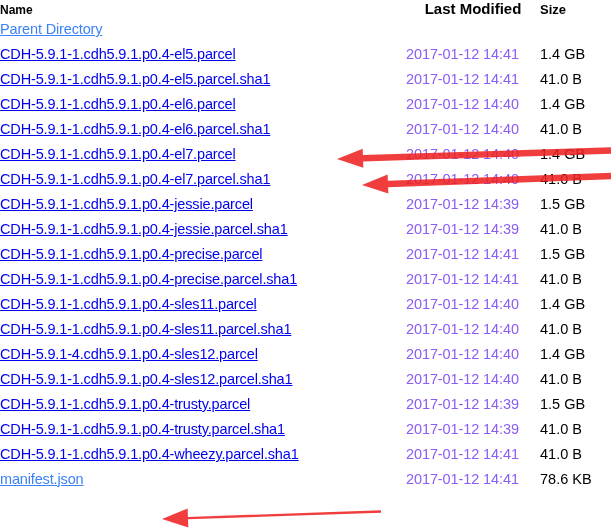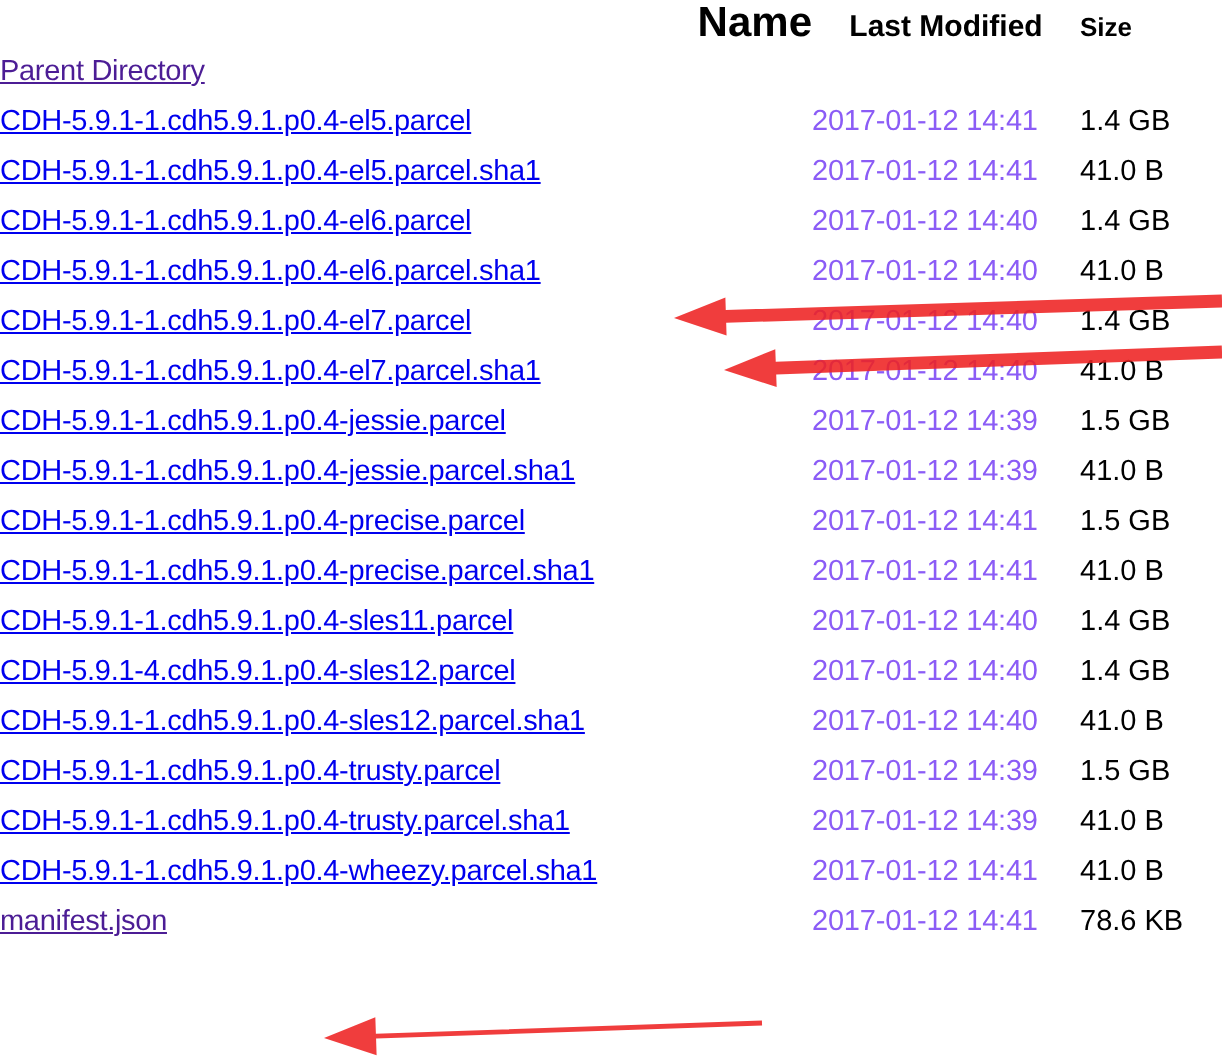--- a/index.html
+++ b/index.html
@@ -37,23 +37,23 @@
     white-space: nowrap;
     vertical-align: baseline;
   }
 
   
   col.c-name  { width: 406px; }
   col.c-date  { width: 134px; }
   col.c-size  { width: 71px; }
 
   th.h-name {
-    text-align: right;
+    text-align: left;
     font-weight: bold;
-    font-size: 21px;
+    font-size: 12px;
     padding-bottom: 9px;
     padding-right: 40px;
   }
   th.h-date {
     text-align: center;
     font-weight: bold;
     font-size: 15px;
     padding-bottom: 9px;
   }
   th.h-size {
@@ -80,21 +80,21 @@
     color: #000000;
     padding-left: 5px;
   }
 
   a.filelink {
     color: #0000ee;
     text-decoration: underline;
     letter-spacing: -0.15px;
   }
   a.filelink.visited {
-    color: #4c1d95;
+    color: #3b82f6;
   }
 
   
   #arrow-layer {
     position: absolute;
     left: 0;
     top: 0;
     width: 611px;
     height: 528px;
     pointer-events: none;
@@ -174,20 +174,25 @@
           <td class="c-name-cell"><a class="filelink" href="#">CDH-5.9.1-1.cdh5.9.1.p0.4-precise.parcel.sha1</a></td>
           <td class="c-date-cell">2017-01-12 14:41</td>
           <td class="c-size-cell">41.0 B</td>
         </tr>
         <tr>
           <td class="c-name-cell"><a class="filelink" href="#">CDH-5.9.1-1.cdh5.9.1.p0.4-sles11.parcel</a></td>
           <td class="c-date-cell">2017-01-12 14:40</td>
           <td class="c-size-cell">1.4 GB</td>
         </tr>
         <tr>
+          <td class="c-name-cell"><a class="filelink" href="#">CDH-5.9.1-1.cdh5.9.1.p0.4-sles11.parcel.sha1</a></td>
+          <td class="c-date-cell">2017-01-12 14:40</td>
+          <td class="c-size-cell">41.0 B</td>
+        </tr>
+        <tr>
           <td class="c-name-cell"><a class="filelink" href="#">CDH-5.9.1-4.cdh5.9.1.p0.4-sles12.parcel</a></td>
           <td class="c-date-cell">2017-01-12 14:40</td>
           <td class="c-size-cell">1.4 GB</td>
         </tr>
         <tr>
           <td class="c-name-cell"><a class="filelink" href="#">CDH-5.9.1-1.cdh5.9.1.p0.4-sles12.parcel.sha1</a></td>
           <td class="c-date-cell">2017-01-12 14:40</td>
           <td class="c-size-cell">41.0 B</td>
         </tr>
         <tr>

